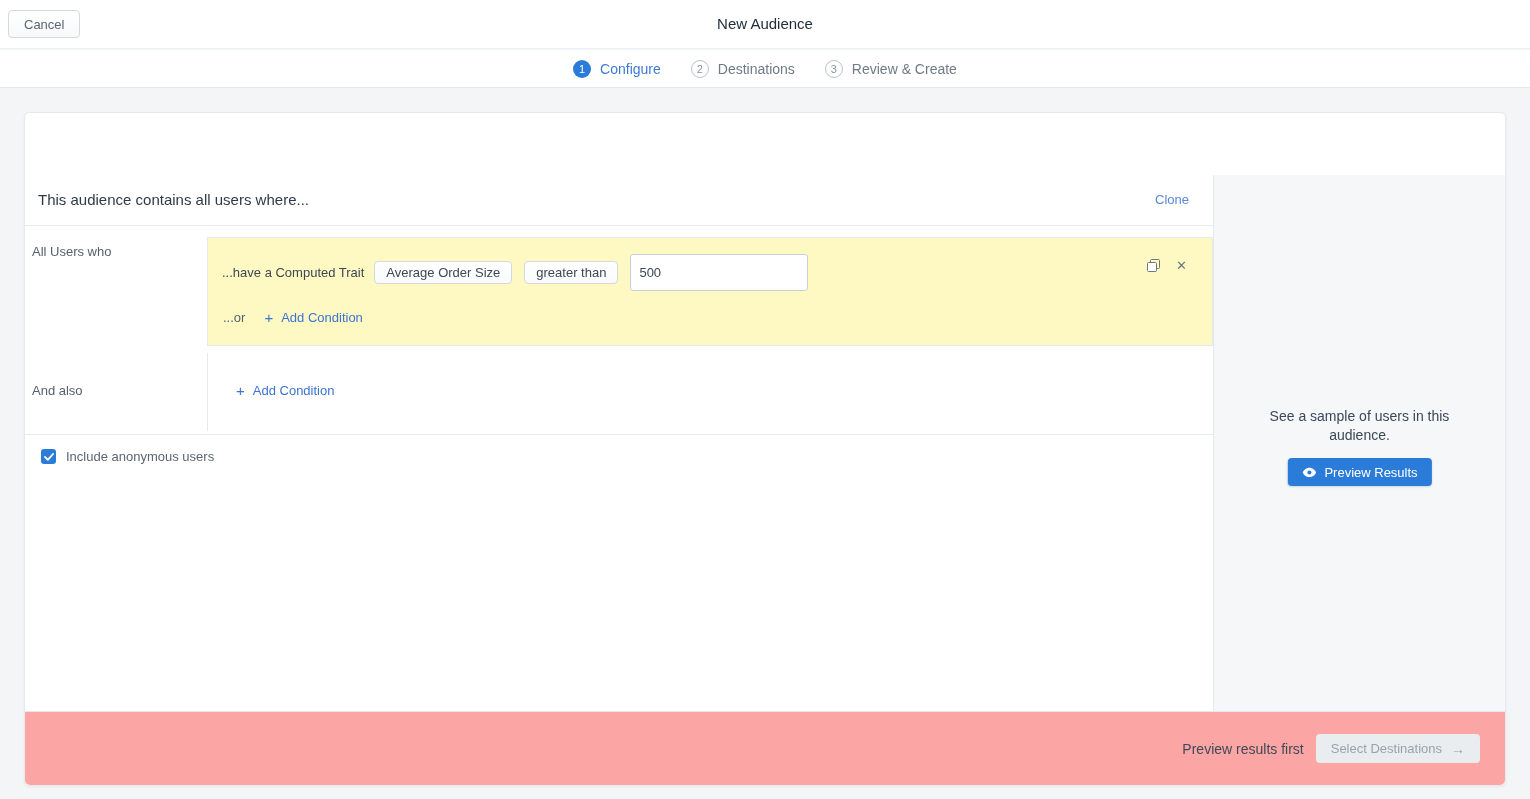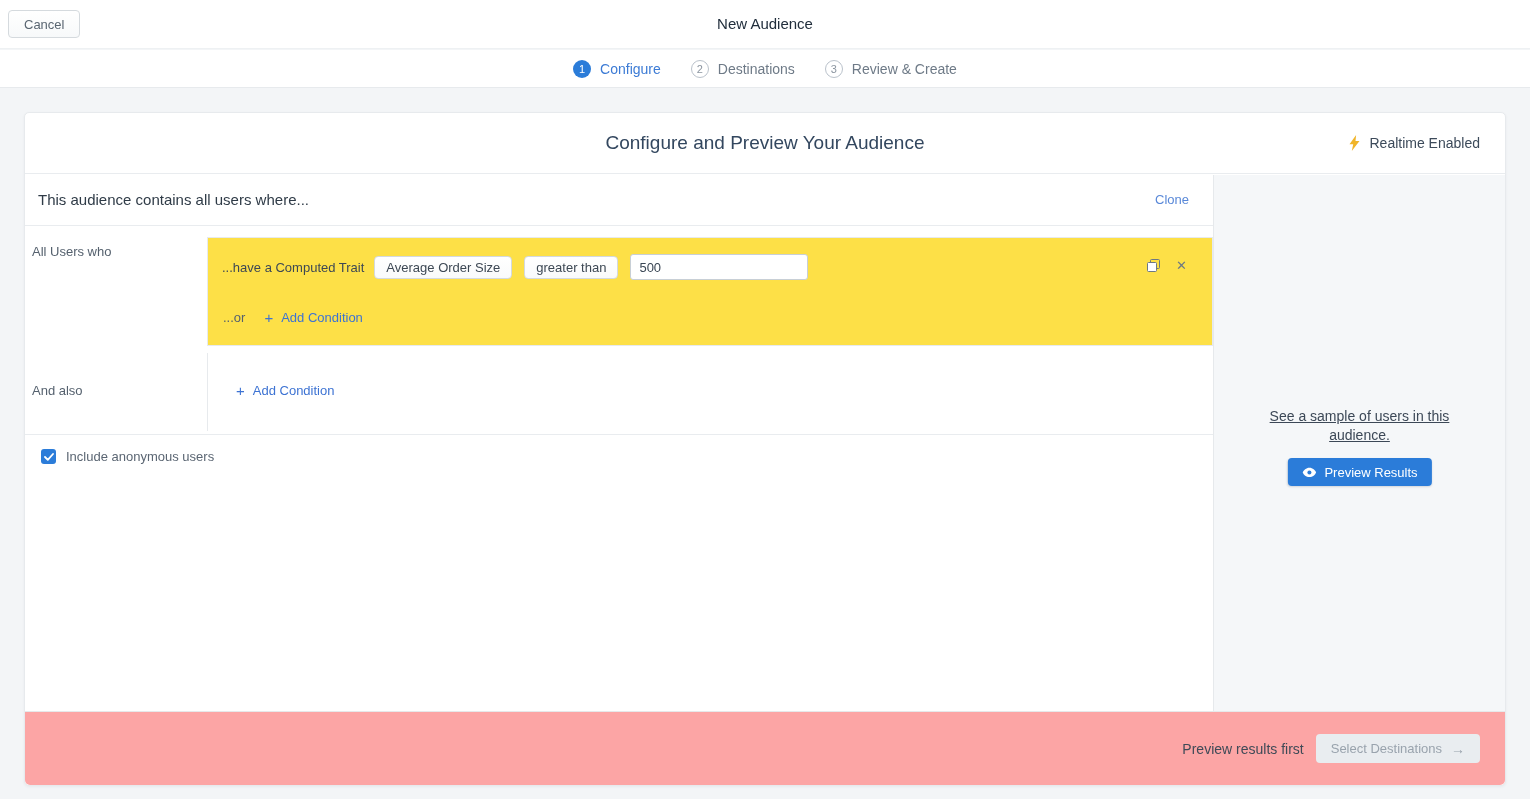--- a/index.html
+++ b/index.html
@@ -78,38 +78,38 @@
     position:absolute; right:24px; top:0; line-height:50px;
     font-size:13px; color:#5988d8; text-decoration:none; cursor:pointer;
   }
 
   .side-label { position:absolute; left:7px; font-size:13px; color:#55616e; }
   .label-group1 { top:69px; }
   .label-group2 { top:208px; }
 
   .cond-box1 {
     position:absolute; left:182px; top:62px; width:1006px; height:109px;
-    border:1px solid #e7eaed; background:#fde047;
+    border:1px solid #e7eaed; background:#fef9c3;
   }
   .cond-box2 {
     position:absolute; left:182px; top:178px; width:1006px; height:78px;
     border-left:1px solid #e7eaed; background:#fff;
   }
 
   .cond-row { position:absolute; left:14px; top:16px; display:flex; align-items:center; }
   .cond-prefix { font-size:13px; color:#3d4854; margin-right:10px; }
   .pill-btn {
     height:23px; padding:0 11px; margin-right:12px;
     border:1px solid #d3d9df; border-radius:4px;
     background:linear-gradient(#ffffff,#f9fafb);
     font-size:13px; color:#3d4854; font-family:Liberation Sans, sans-serif; cursor:pointer;
     display:flex; align-items:center;
   }
   .value-input {
-    width:178px; height:26px; padding:0 8px;
+    width:178px; height:37px; padding:0 8px;
     border:1px solid #c8cfd6; border-radius:3px;
     font-size:13px; color:#3a4654; font-family:inherit; background:#fff;
   }
   .row-icons { position:absolute; top:21px; right:25px; display:flex; align-items:center; gap:16px; }
   .icon-btn { background:none; border:none; cursor:pointer; padding:0; line-height:0; display:flex; align-items:center; }
   .close-glyph { font-size:13px; color:#6d7884; line-height:1; }
 
   .or-row { position:absolute; left:15px; top:72px; display:flex; align-items:center; gap:19px; }
   .or-label { font-size:13px; color:#55616e; }
   .add-cond {
@@ -126,21 +126,21 @@
     width:15px; height:15px; border-radius:3px; background:#2b7cd9;
     display:flex; align-items:center; justify-content:center; cursor:pointer; flex:0 0 auto;
   }
   .anon-label { font-size:13px; color:#5b6673; }
 
   
   .sample-message {
     position:absolute; top:232px; left:0; right:0;
     text-align:center; font-size:14px; color:#3c4857; line-height:19px;
   }
-  .sample-message span { display:inline-block; max-width:196px;text-decoration:underline; }
+  .sample-message span { display:inline-block; max-width:196px; }
   .preview-btn {
     position:absolute; top:283px; left:50%; transform:translateX(-50%);
     height:28px; padding:0 14px; border:none; border-radius:4px;
     background:#2b7cd9; color:#fff; font-size:13px; font-weight:500; font-family:inherit;
     display:flex; align-items:center; gap:8px; cursor:pointer;
     box-shadow:0 1px 2px rgba(16,32,56,.15);
   }
 
   
   .card-footer {
@@ -178,31 +178,20 @@
       <div class="step-label">Destinations</div>
     </div>
     <div class="step inactive">
       <div class="step-circle">3</div>
       <div class="step-label">Review &amp; Create</div>
     </div>
   </div>
 
   <div class="card">
 
-    <div class="card-header">
-      <div class="card-title">Configure and Preview Your Audience</div>
-      <div class="realtime">
-        <span style="line-height:0;">
-          <svg width="13" height="16" viewBox="0 0 12 16">
-              <path d="M7.6 0L1 9.3h3.7L3.3 16l7.7-9.9H7l0.6-6.1z" fill="#f0b429"></path>
-            </svg>
-        </span>
-        <span>Realtime Enabled</span>
-      </div>
-    </div>
 
     <div class="left-area">
 
       <div class="where-row">
         <div class="where-heading">This audience contains all users where...</div>
         <a class="clone-link">Clone</a>
       </div>
 
       <div class="side-label label-group1">All Users who</div>
 

